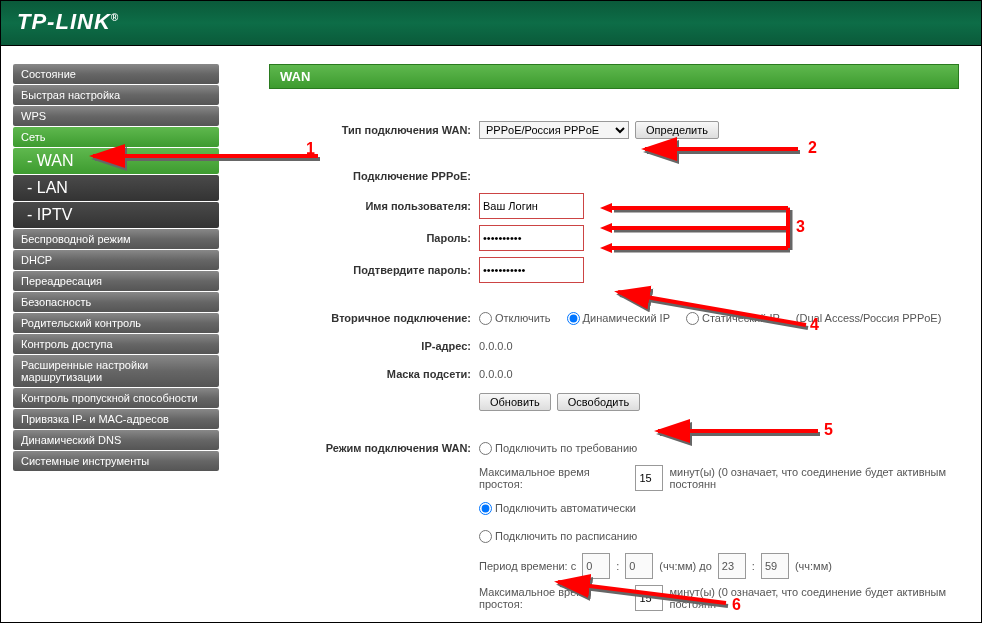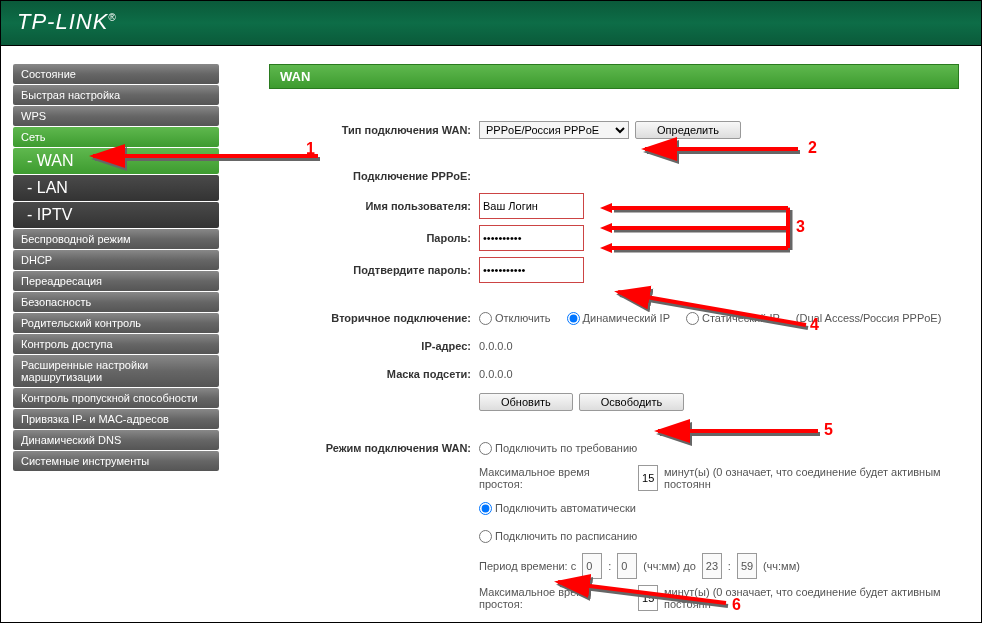--- a/index.html
+++ b/index.html
@@ -1,37 +1,37 @@
 <!DOCTYPE html>
 <html><head>
 <meta charset="utf-8">
 <style>
 * { box-sizing: border-box; margin: 0; padding: 0; }
 body { font-family: Arial, sans-serif; font-size: 11px; background: #fff; width: 982px; height: 623px; overflow: hidden; position: relative; }
 .outer-border { border: 1px solid #000; width: 982px; height: 623px; position: relative; }
 .header { background: linear-gradient(to bottom, #0a5a3a 0%, #0d6d47 50%, #0a5a3a 100%); height: 45px; padding: 8px 16px; border-bottom: 1px solid #000; }
-.logo { color: #fff; font-size: 22px; font-weight: normal; font-style: italic; letter-spacing: 1px; }
+.logo { color: #fff; font-size: 22px; font-weight: bold; font-style: italic; letter-spacing: 1px; }
 .logo sup { font-size: 10px; }
 .main-area { display: flex; height: calc(100% - 45px); }
 .sidebar { width: 218px; background: #fff; padding: 18px 0 0 12px; }
 .menu-item { background: linear-gradient(to bottom, #888 0%, #666 50%, #555 100%); color: #fff; padding: 4px 8px; margin-bottom: 1px; font-size: 11px; cursor: pointer; border-radius: 2px; }
 .menu-item.active { background: linear-gradient(to bottom, #5fb84e 0%, #3d9b2f 100%); }
 .menu-item.sub { background: linear-gradient(to bottom, #4a4a4a 0%, #333 100%); padding-left: 14px; font-size: 16px; }
 .menu-item.sub.active { background: linear-gradient(to bottom, #5fb84e 0%, #3d9b2f 100%); }
 .content { flex: 1; padding: 18px 0 0 50px; overflow: hidden; }
 .page-title { background: linear-gradient(to bottom, #5fb84e 0%, #3d9b2f 100%); color: #fff; padding: 4px 10px; font-weight: bold; font-size: 13px; width: 690px; border: 1px solid #2a7a1f; }
 .form-area { padding: 30px 0 0 0; }
 .form-row { display: flex; align-items: center; margin-bottom: 6px; min-height: 22px; }
 .form-label { width: 210px; text-align: right; font-size: 11px; font-weight: bold; color: #333; padding-right: 8px; }
 .form-control { flex: 1; display: flex; align-items: center; gap: 6px; font-size: 11px; color: #555; }
 select { font-size: 11px; padding: 1px 2px; border: 1px solid #999; background: #f5f5f5; width: 150px; height: 18px; }
 input[type="text"], input[type="password"] { font-size: 11px; padding: 12px 3px; border: 1px solid #c44; width: 105px; height: 18px; }
 input.gray-border { border: 1px solid #999; }
-input.small { width: 20px; }
-.btn { font-size: 11px; padding: 2px 21px; border: 1px solid #999; background: linear-gradient(to bottom, #f8f8f8, #ddd); cursor: pointer; border-radius: 2px; }
+input.small { width: 28px; }
+.btn { font-size: 11px; padding: 2px 10px; border: 1px solid #999; background: linear-gradient(to bottom, #f8f8f8, #ddd); cursor: pointer; border-radius: 2px; }
 .btn:disabled { color: #999; }
 .radio-group { display: flex; align-items: center; gap: 4px; flex-wrap: wrap; }
 .radio-item { display: flex; align-items: center; gap: 3px; margin-right: 12px; }
 .static-val { color: #555; }
 .section-gap { height: 18px; }
 .annotation { position: absolute; pointer-events: none; z-index: 100; }
 .ann-number { color: #ff0000; font-weight: bold; font-size: 16px; font-family: Arial; }
 .ann-arrow-line { stroke: #ff0000; stroke-width: 4; }
 .ann-arrow-shadow { stroke: #666; stroke-width: 4; }
 .ann-arrow-head { fill: #ff0000; }

